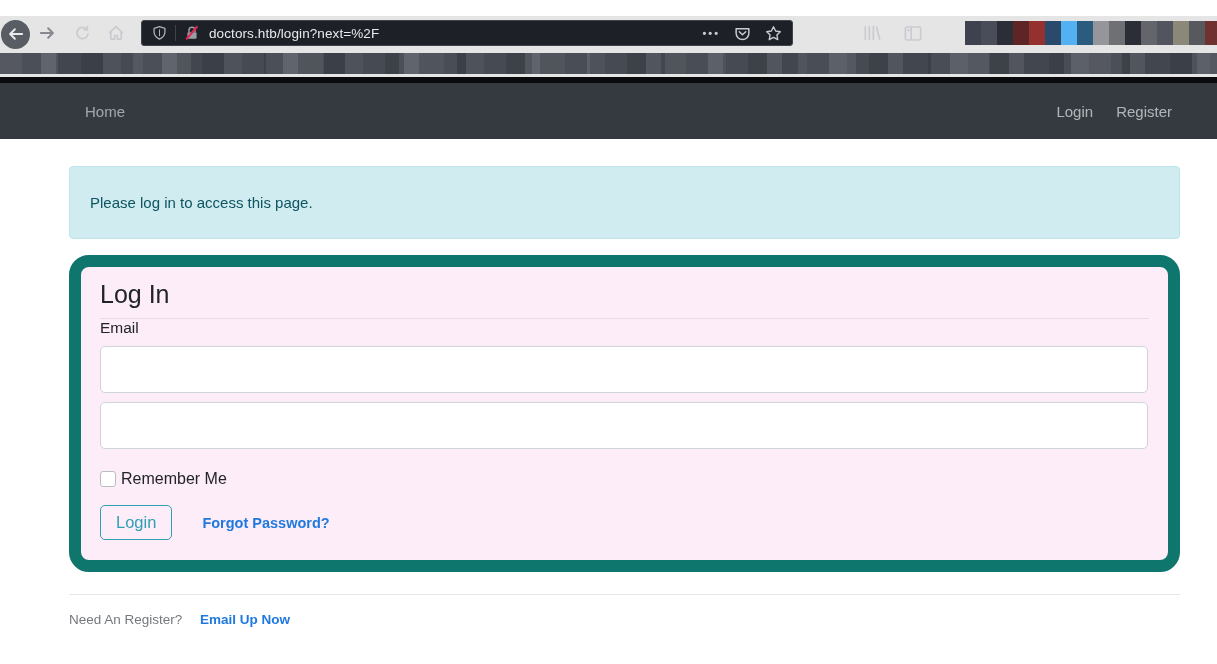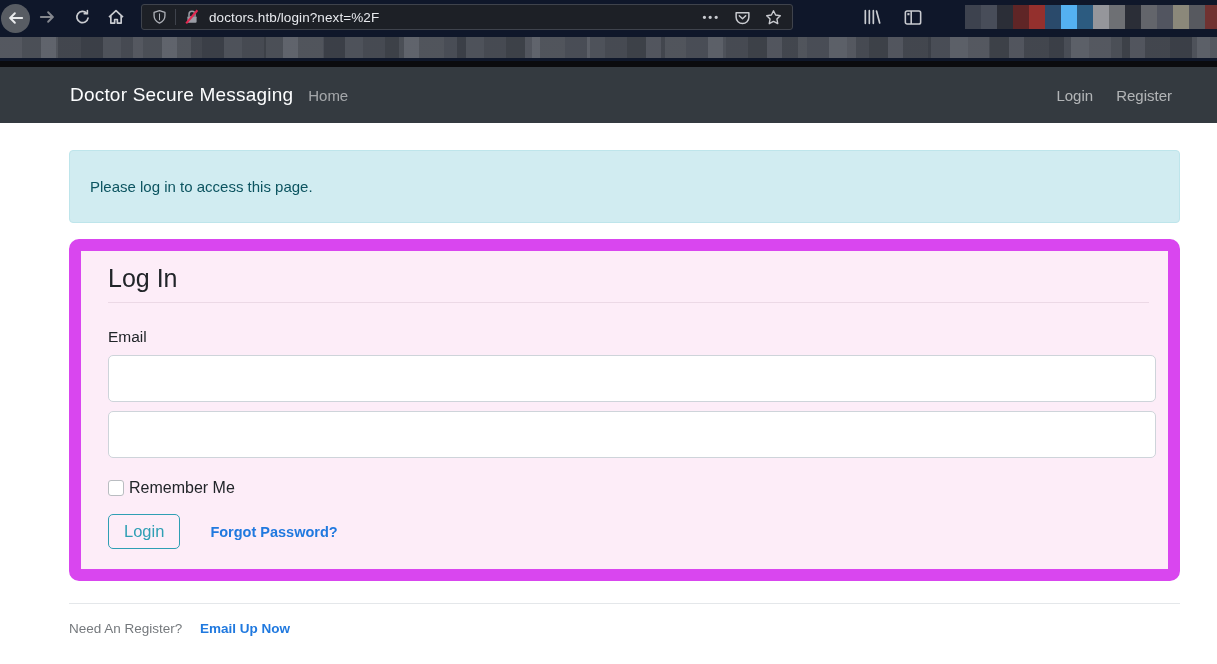--- a/index.html
+++ b/index.html
@@ -1,20 +1,20 @@
 <!DOCTYPE html>
 <html><head>
 <meta charset="utf-8">
 <style>
   * { margin:0; padding:0; box-sizing:border-box; }
   html,body { width:1217px; height:664px; overflow:hidden;
     font-family:"Liberation Sans", sans-serif; background:#ffffff; }
 
   
-  .chrome { background:#0f172a; }
+  .chrome { background:#e5e5e5;margin-top:16px; }
   .toolbar { height:34px; display:flex; align-items:center; position:relative; }
   .tb-btn { display:flex; align-items:center; justify-content:center; flex:0 0 auto; }
   .back-circle { width:29px; height:29px; border-radius:50%; background:#585c63;
     margin-left:1px; margin-top:2px; }
   .fwd { margin-left:8px; }
   .reload { margin-left:18px; }
   .home { margin-left:16px; }
 
   .urlbar { margin-left:16px; width:652px; height:26px; background:#1d2026;
     border:1px solid #3f434c; border-radius:3px; display:flex; align-items:center;
@@ -47,25 +47,25 @@
   .brand { color:#fcfdfe; font-size:19px; letter-spacing:.2px; }
   .nav-home { color:rgba(255,255,255,.55); font-size:15px; margin-left:15px; }
   .nav-right { margin-left:auto; display:flex; gap:23px; }
   .nav-right a { color:rgba(255,255,255,.62); font-size:15px; text-decoration:none; }
 
   
   .container { margin-left:69px; width:1111px; }
   .alert { margin-top:27px; background:#d1ecf1; border:1px solid #bee5eb;
     border-radius:4px; color:#0c5460; font-size:15px; padding:27px 20px; }
 
-  .form-card { margin-top:16px; border:12px solid #d946ef; border-radius:10px;
-    background:#fdedf8; padding:13px 19px 20px 27px; }
+  .form-card { margin-top:16px; border:12px solid #0f766e; border-radius:20px;
+    background:#fdedf8; padding:13px 19px 20px 19px; }
   .form-title { font-size:25px; color:#212529; font-weight:400; padding-bottom:9px;
     border-bottom:1px solid #ecd9e6; }
-  .field-label { margin-top:25px; font-size:15.5px; color:#212529; }
+  .field-label { font-size:15.5px; color:#212529; }
   .text-input { margin-top:9px; width:1048px; height:47px; background:#ffffff;
     border:1px solid #ced4da; border-radius:5px; font-size:17px; color:#495057;
     padding:0 12px; outline:none; }
   .check-row { margin-top:21px; display:flex; align-items:center; }
   .checkbox { width:16px; height:16px; background:#fff; border:1px solid #b9bdc1;
     border-radius:3px; }
   .check-label { font-size:16px; color:#212529; margin-left:5px; }
   .action-row { margin-top:17px; display:flex; align-items:center; }
   .login-btn { background:transparent; border:1px solid #2f9fb4; color:#2f9fb4;
     font-size:16.5px; padding:7px 15px; border-radius:5px; font-family:inherit; cursor:pointer; }
@@ -191,21 +191,20 @@
     </div>
   </div>
 
   <div class="bookmarks">
     <div class="bm-blur"></div>
   </div>
 </div>
 <div class="seam"></div>
 
 <div class="navbar">
-  <span class="brand">Doctor Secure Messaging</span>
   <span class="nav-home">Home</span>
   <div class="nav-right">
     <a href="#">Login</a>
     <a href="#">Register</a>
   </div>
 </div>
 
 <div class="container">
 
   <div class="alert">Please log in to access this page.</div>

